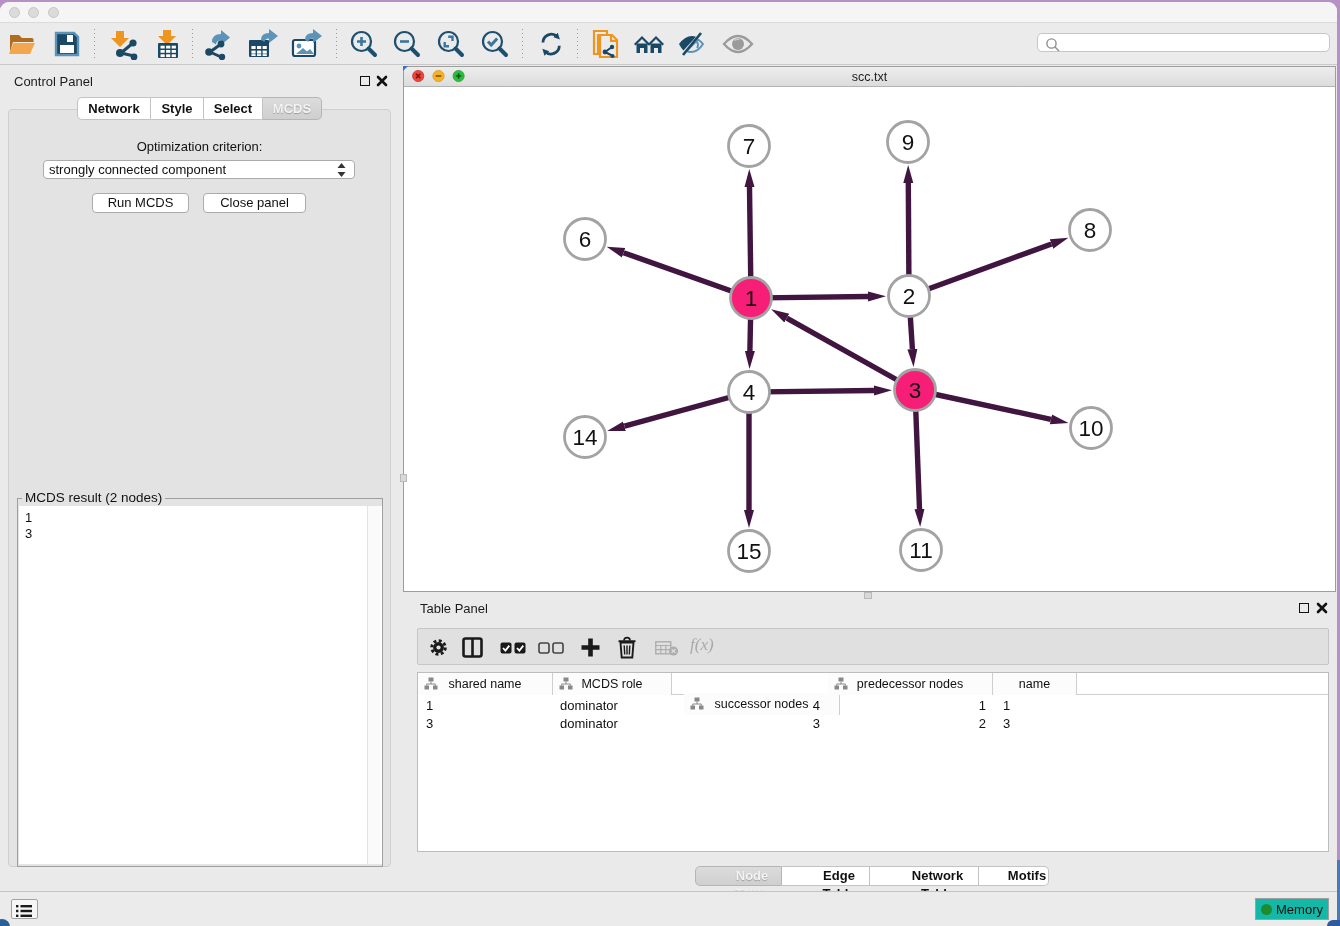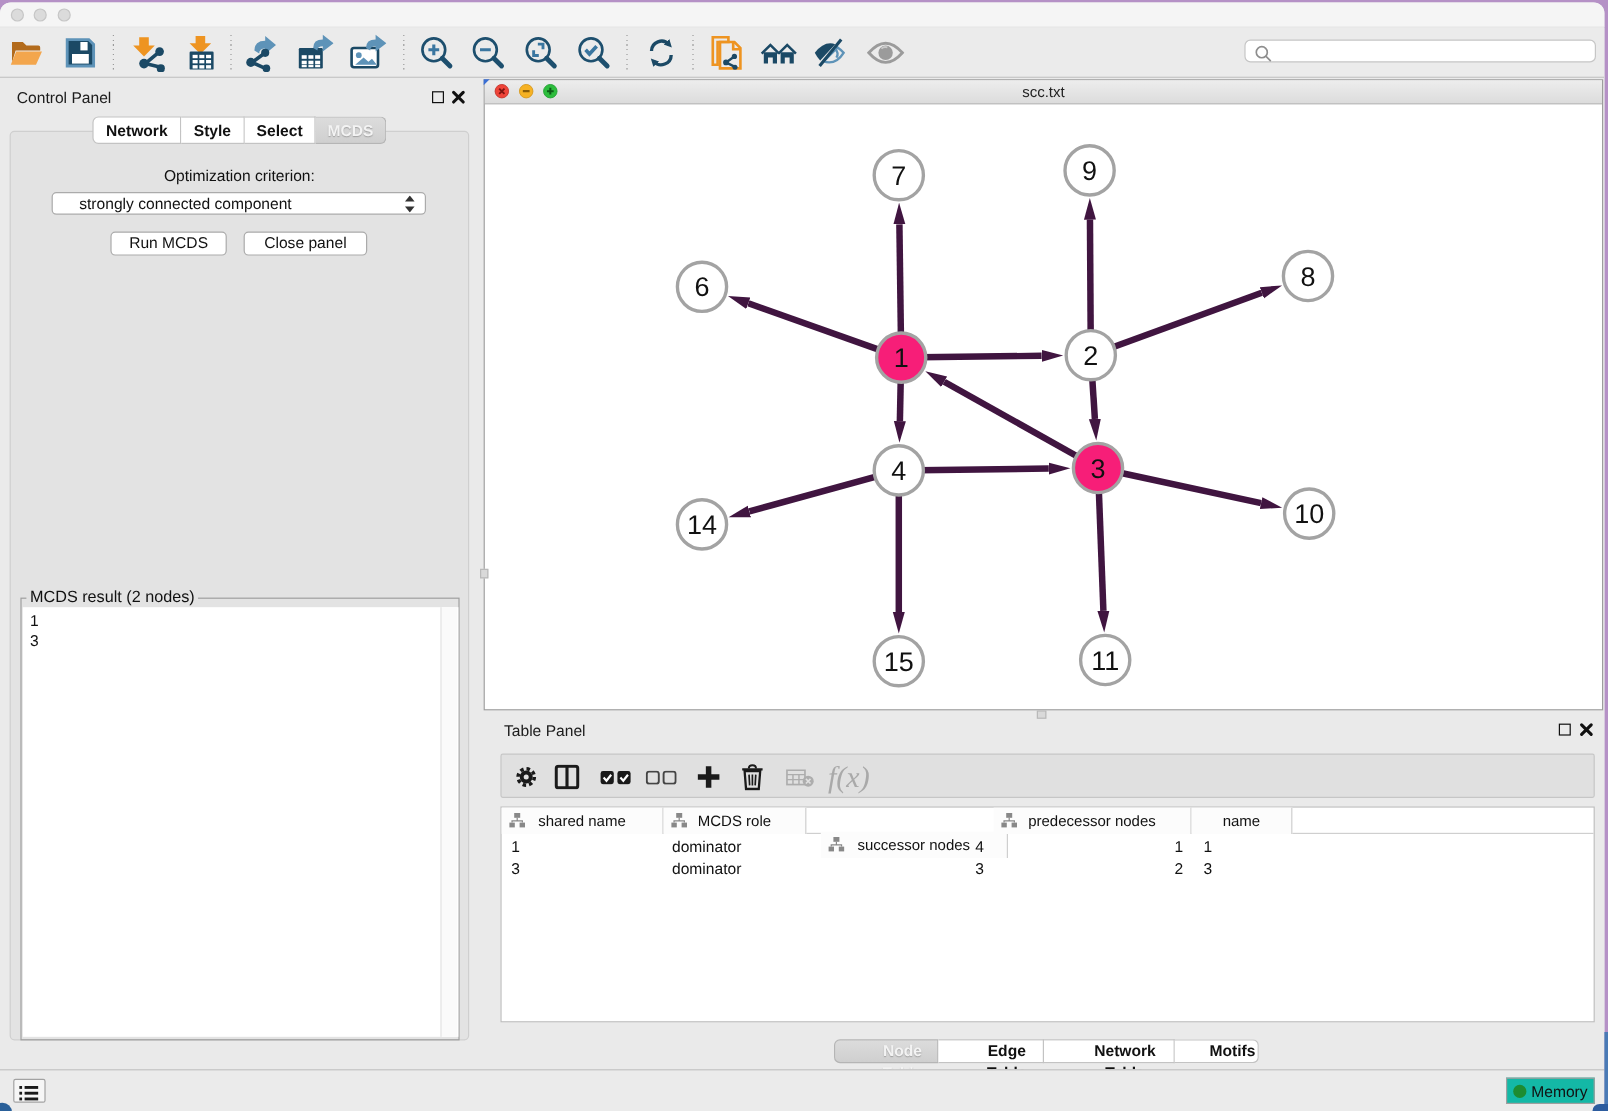--- a/index.html
+++ b/index.html
@@ -33,21 +33,21 @@
   .tabrow { position:absolute; display:flex; }
   .tab { height:23px; background:#fff; border:1px solid #c3c3c3; border-left:none;
          font-size:13px; font-weight:bold; color:#111; text-align:center; line-height:21px; }
   .tab.first { border-left:1px solid #c3c3c3; border-radius:5px 0 0 5px; }
   .tab.sel { background:linear-gradient(#dcdcdc,#cfcfcf); color:#f3f3f3;
              text-shadow:0 1px 1px #9e9e9e; border-radius:0 5px 5px 0; border-color:#b5b5b5; }
   
   #optlabel { position:absolute; left:8px; top:75px; width:383px; text-align:center; font-size:13px; color:#111; }
   #optsel { position:absolute; left:43px; top:96px; width:312px; height:19px; background:#fff;
             border:1px solid #ababab; border-radius:4px; font-size:13px; line-height:18px;
-            padding-left:22px; color:#111; }
+            padding-left:5px; color:#111; }
   .btn { position:absolute; height:20px; background:#fff; border:1px solid #ababab;
          border-radius:4px; font-size:13px; color:#111; text-align:center; line-height:18px; }
   #groupbox { position:absolute; left:17px; top:434px; width:366px; height:369px;
               border:1px solid #9f9f9f; }
   #grouplabel { position:absolute; left:4px; top:-9px; background:#e3e3e3; padding:0 3px;
                 font-size:13.5px; color:#111; }
   #resultarea { position:absolute; left:1px; top:7px; width:363px; height:358px; background:#fff;
                 font-size:13px; color:#111; padding:4px 0 0 6px; line-height:16px; }
   #resultsb { position:absolute; right:1px; top:7px; width:14px; height:358px; background:#fafafa;
               border-left:1px solid #e3e3e3; }
@@ -379,21 +379,21 @@
         <path d="M8.2 9.5 l0.5 9 M11 9.5 v9 M13.8 9.5 l-0.5 9" stroke="#1a1a1a" stroke-width="1.4" fill="none"></path>
       </svg>
 
       <svg style="position:absolute;left:237px;top:12px" width="24" height="15" viewBox="0 0 24 15">
         <rect x="0.8" y="0.8" width="15" height="12" fill="none" stroke="#adadad" stroke-width="1.4"></rect>
         <path d="M0.8 4.5 h15 M0.8 8.7 h15 M5.8 4.5 v8 M10.8 4.5 v8" stroke="#adadad" stroke-width="1.2"></path>
         <circle cx="18.5" cy="10" r="4.6" fill="#adadad"></circle>
         <path d="M16.6 8.1 l3.8 3.8 M20.4 8.1 l-3.8 3.8" stroke="#e0e0e0" stroke-width="1.3"></path>
       </svg>
 
-      <div style="position:absolute;left:272px;top:6px;font-family:'Liberation Serif',serif;font-style:italic;font-size:25px;color:#a9a9a9;">f(x)</div>
+      <div style="position:absolute;left:272px;top:6px;font-family:'Liberation Serif',serif;font-style:italic;font-size:17px;color:#a9a9a9;">f(x)</div>
     </div>
     <div id="ttable">
       <div class="thead-row"></div>
       <div class="th" style="left:0; width:135px;"><svg class="hicon" style="left:6px" width="14" height="13" viewBox="0 0 14 13">
             <rect x="4.5" y="0.5" width="5" height="4" fill="#888"></rect>
             <rect x="0.5" y="8.5" width="4.5" height="4" fill="#888"></rect>
             <rect x="9" y="8.5" width="4.5" height="4" fill="#888"></rect>
             <path d="M7 4.5 v2.5 M2.7 8.5 v-1.5 h8.6 v1.5" stroke="#888" fill="none"></path>
           </svg>shared name</div>
       <div class="th" style="left:135px; width:119px;"><svg class="hicon" style="left:6px" width="14" height="13" viewBox="0 0 14 13">

